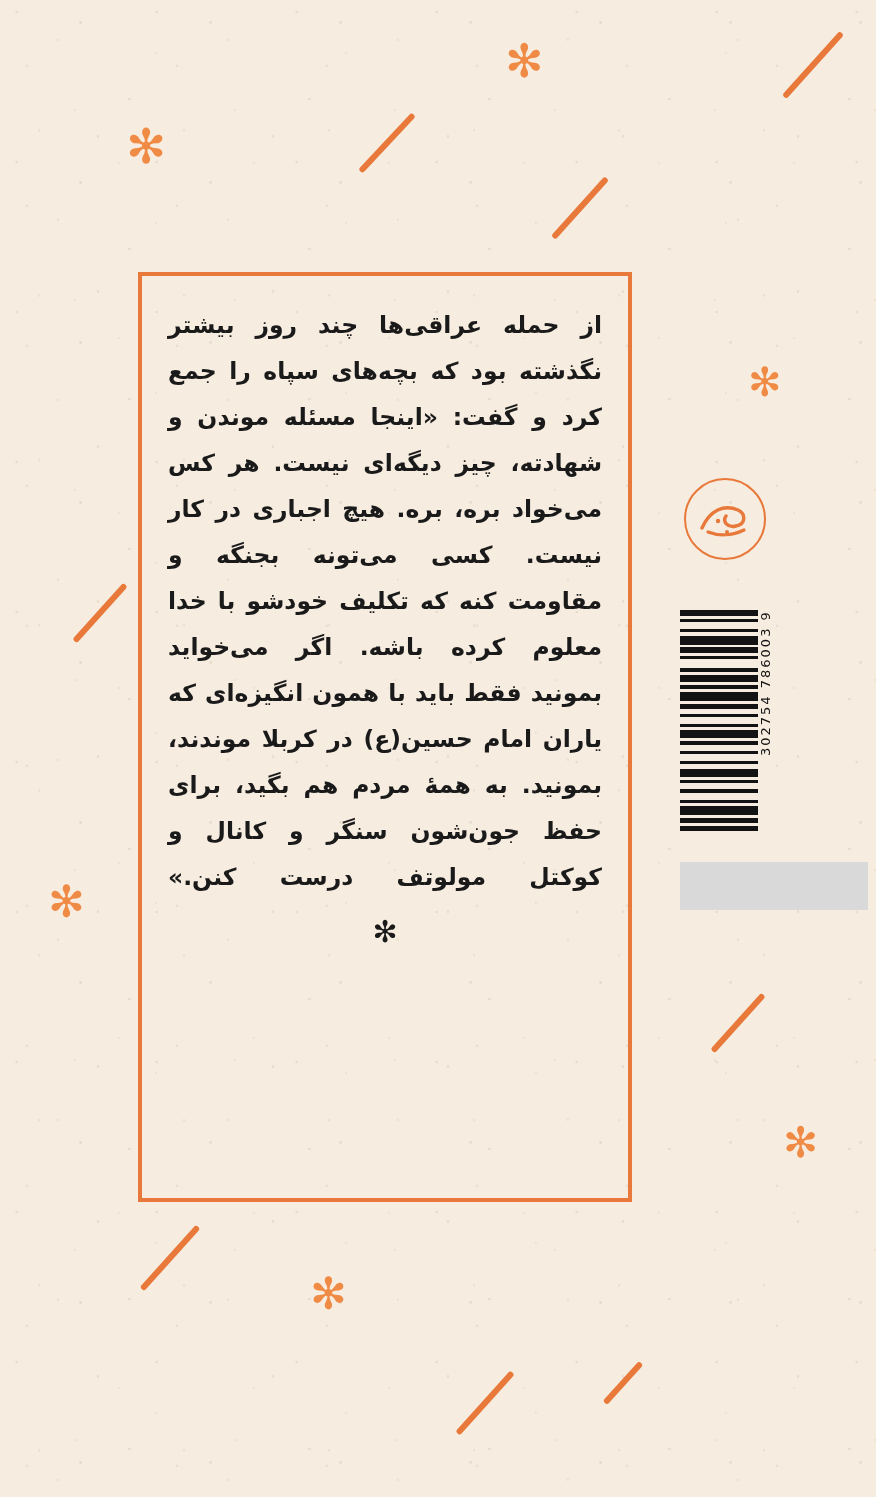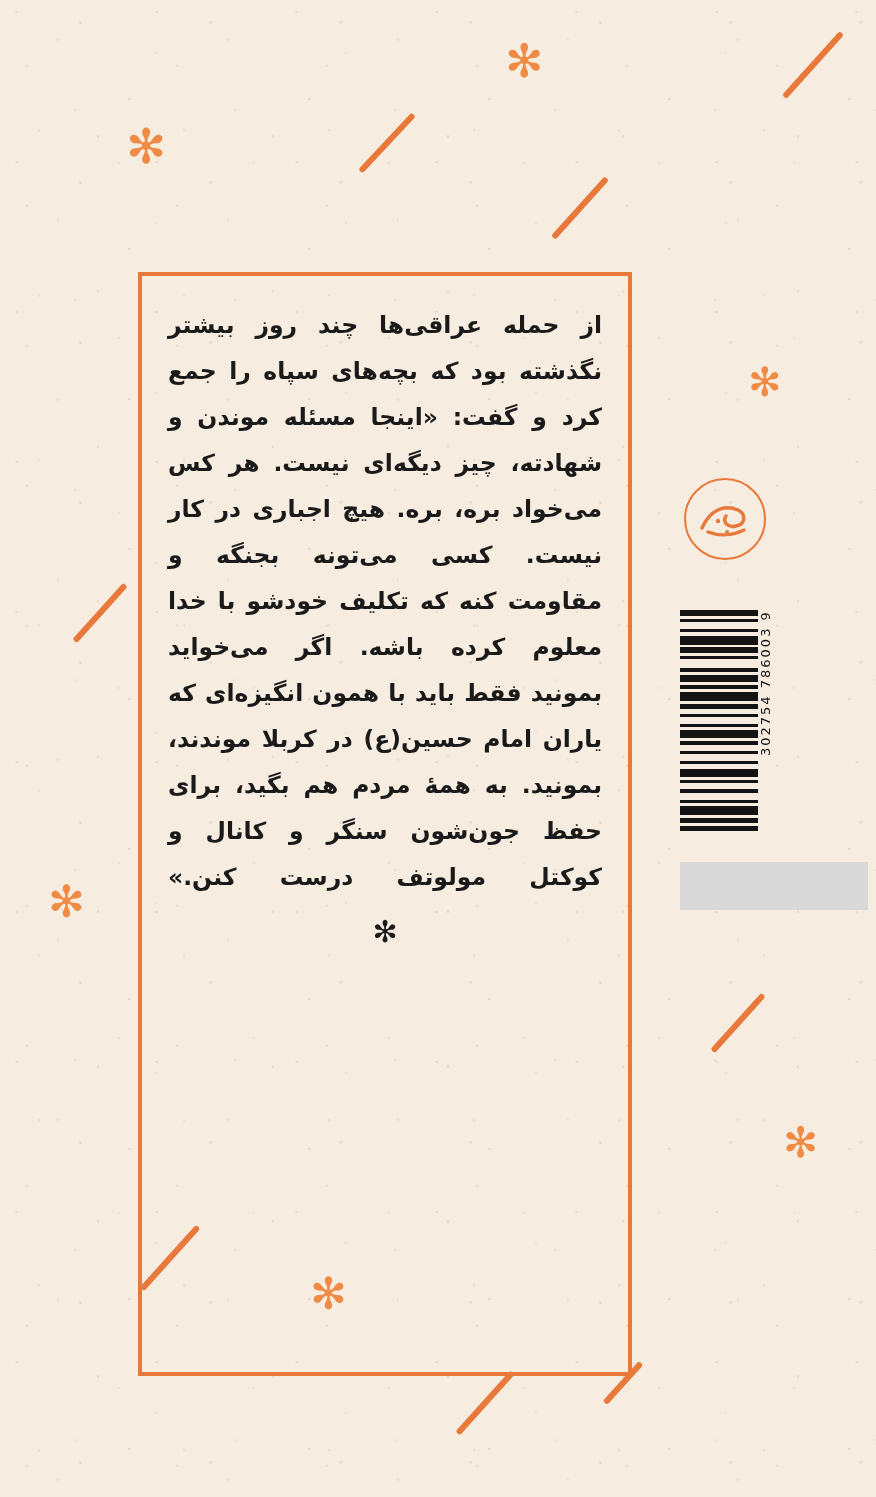--- a/index.html
+++ b/index.html
@@ -51,21 +51,21 @@
     font-family: "DejaVu Sans", sans-serif;
     user-select: none;
   }
 
   
   .panel {
     position: absolute;
     left: 138px;
     top: 272px;
     width: 494px;
-    height: 1104px;
+    height: 930px;
     border: 4px solid #e8793a;
     box-sizing: border-box;
     padding: 26px 26px 22px 26px;
   }
 
   .body-text {
     direction: rtl;
     text-align: justify;
     text-align-last: justify;
     color: #1a1a1a;

